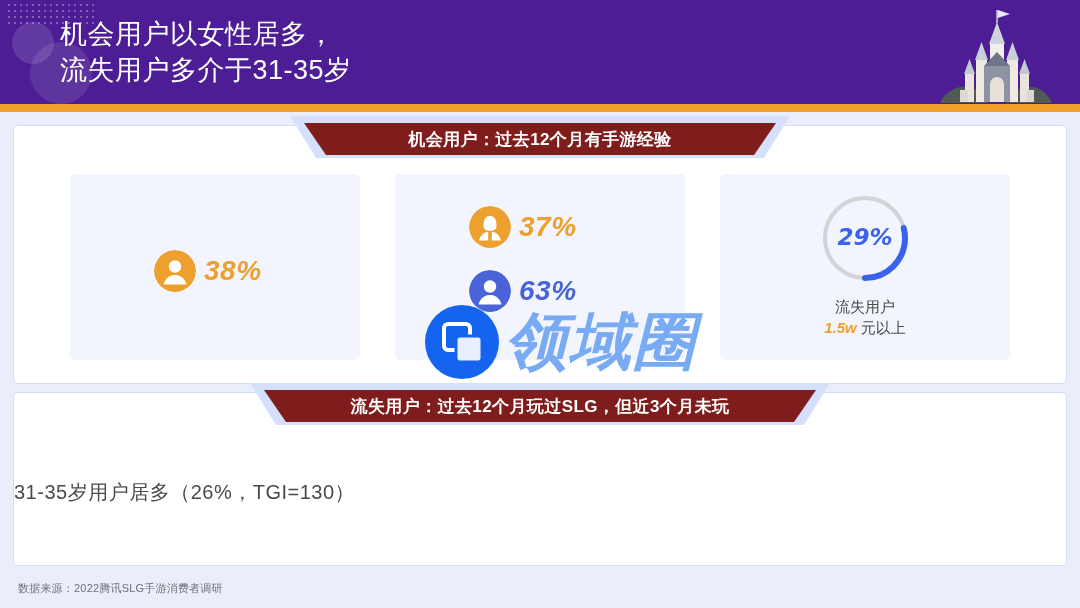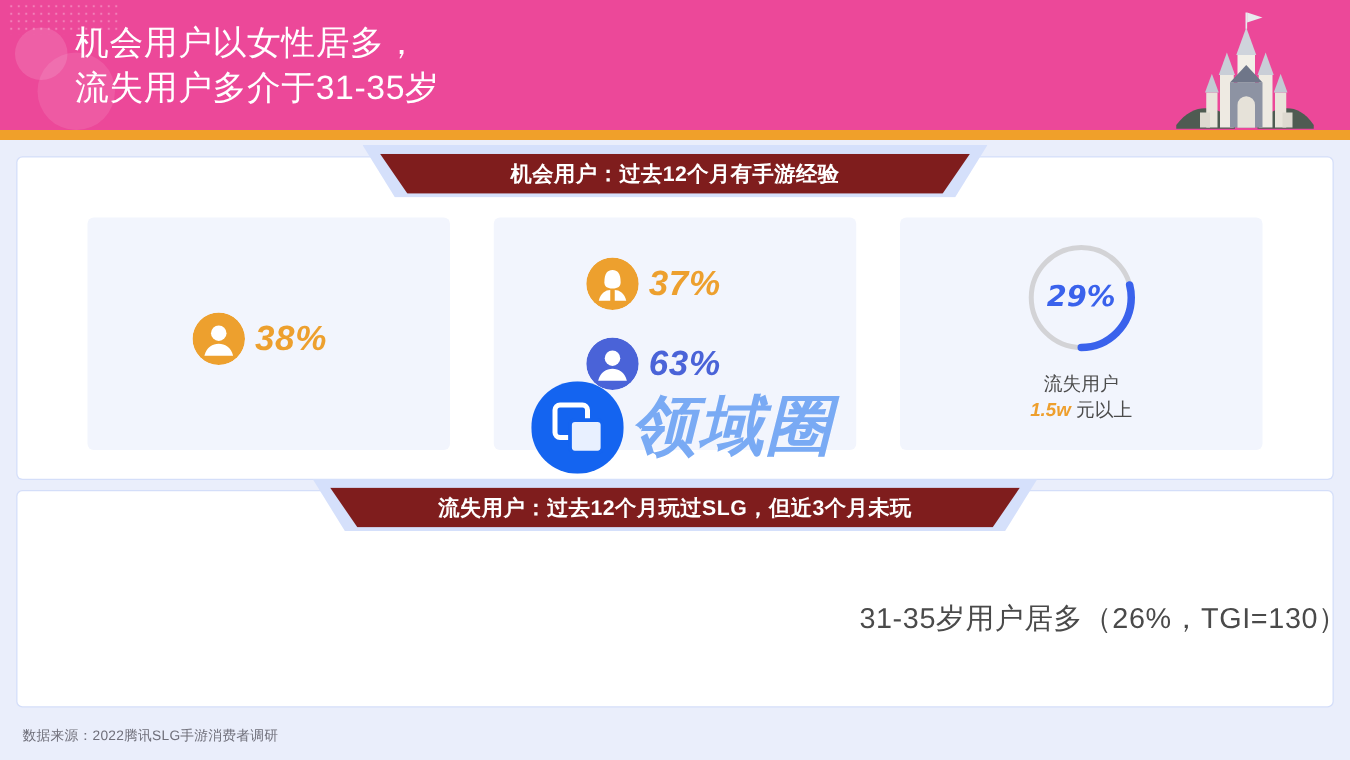--- a/index.html
+++ b/index.html
@@ -14,21 +14,21 @@
     font-family: "Liberation Sans", "DejaVu Sans", sans-serif;
     position: relative;
   }
 
   
   .header {
     position: absolute;
     left: 0; top: 0;
     width: 1080px;
     height: 104px;
-    background: #ec4899;
+    background: #4c1d95;
     overflow: hidden;
   }
   .hdr-circle {
     position: absolute;
     border-radius: 50%;
     background: rgba(255,255,255,0.13);
   }
   .hdr-circle.c1 { width: 42px; height: 42px; left: 12px; top: 22px; }
   .hdr-circle.c2 { width: 62px; height: 62px; left: 30px; top: 42px; background: rgba(255,255,255,0.10); }
   .hdr-dots {
@@ -187,25 +187,24 @@
     font-style: italic;
     font-weight: 700;
     margin-top: 28px;
   }
 
   
   .bottom-text {
     position: absolute;
     left: 0; top: 86px;
     width: 100%;
-    text-align: right;
-    font-size: 23px;
+    text-align: left;
+    font-size: 20px;
     color: #4a4a4a;
     letter-spacing: 0.5px;
-    padding-left: 12px;
   }
 
   
   .footer {
     position: absolute;
     left: 18px;
     bottom: 12px;
     font-size: 11px;
     color: #6f6f7a;
     letter-spacing: 0.2px;
@@ -218,21 +217,21 @@
     display: flex;
     align-items: center;
     gap: 6px;
     pointer-events: none;
   }
   .wm-logo {
     width: 74px; height: 74px;
     flex: none;
   }
   .wm-text {
-    font-size: 52px;
+    font-size: 62px;
     font-weight: 800;
     color: #79aaf4;
     font-style: italic;
     letter-spacing: 2px;
     line-height: 1;
     font-family: Liberation Serif, serif;
   }
 </style>
 </head>
 <body>

